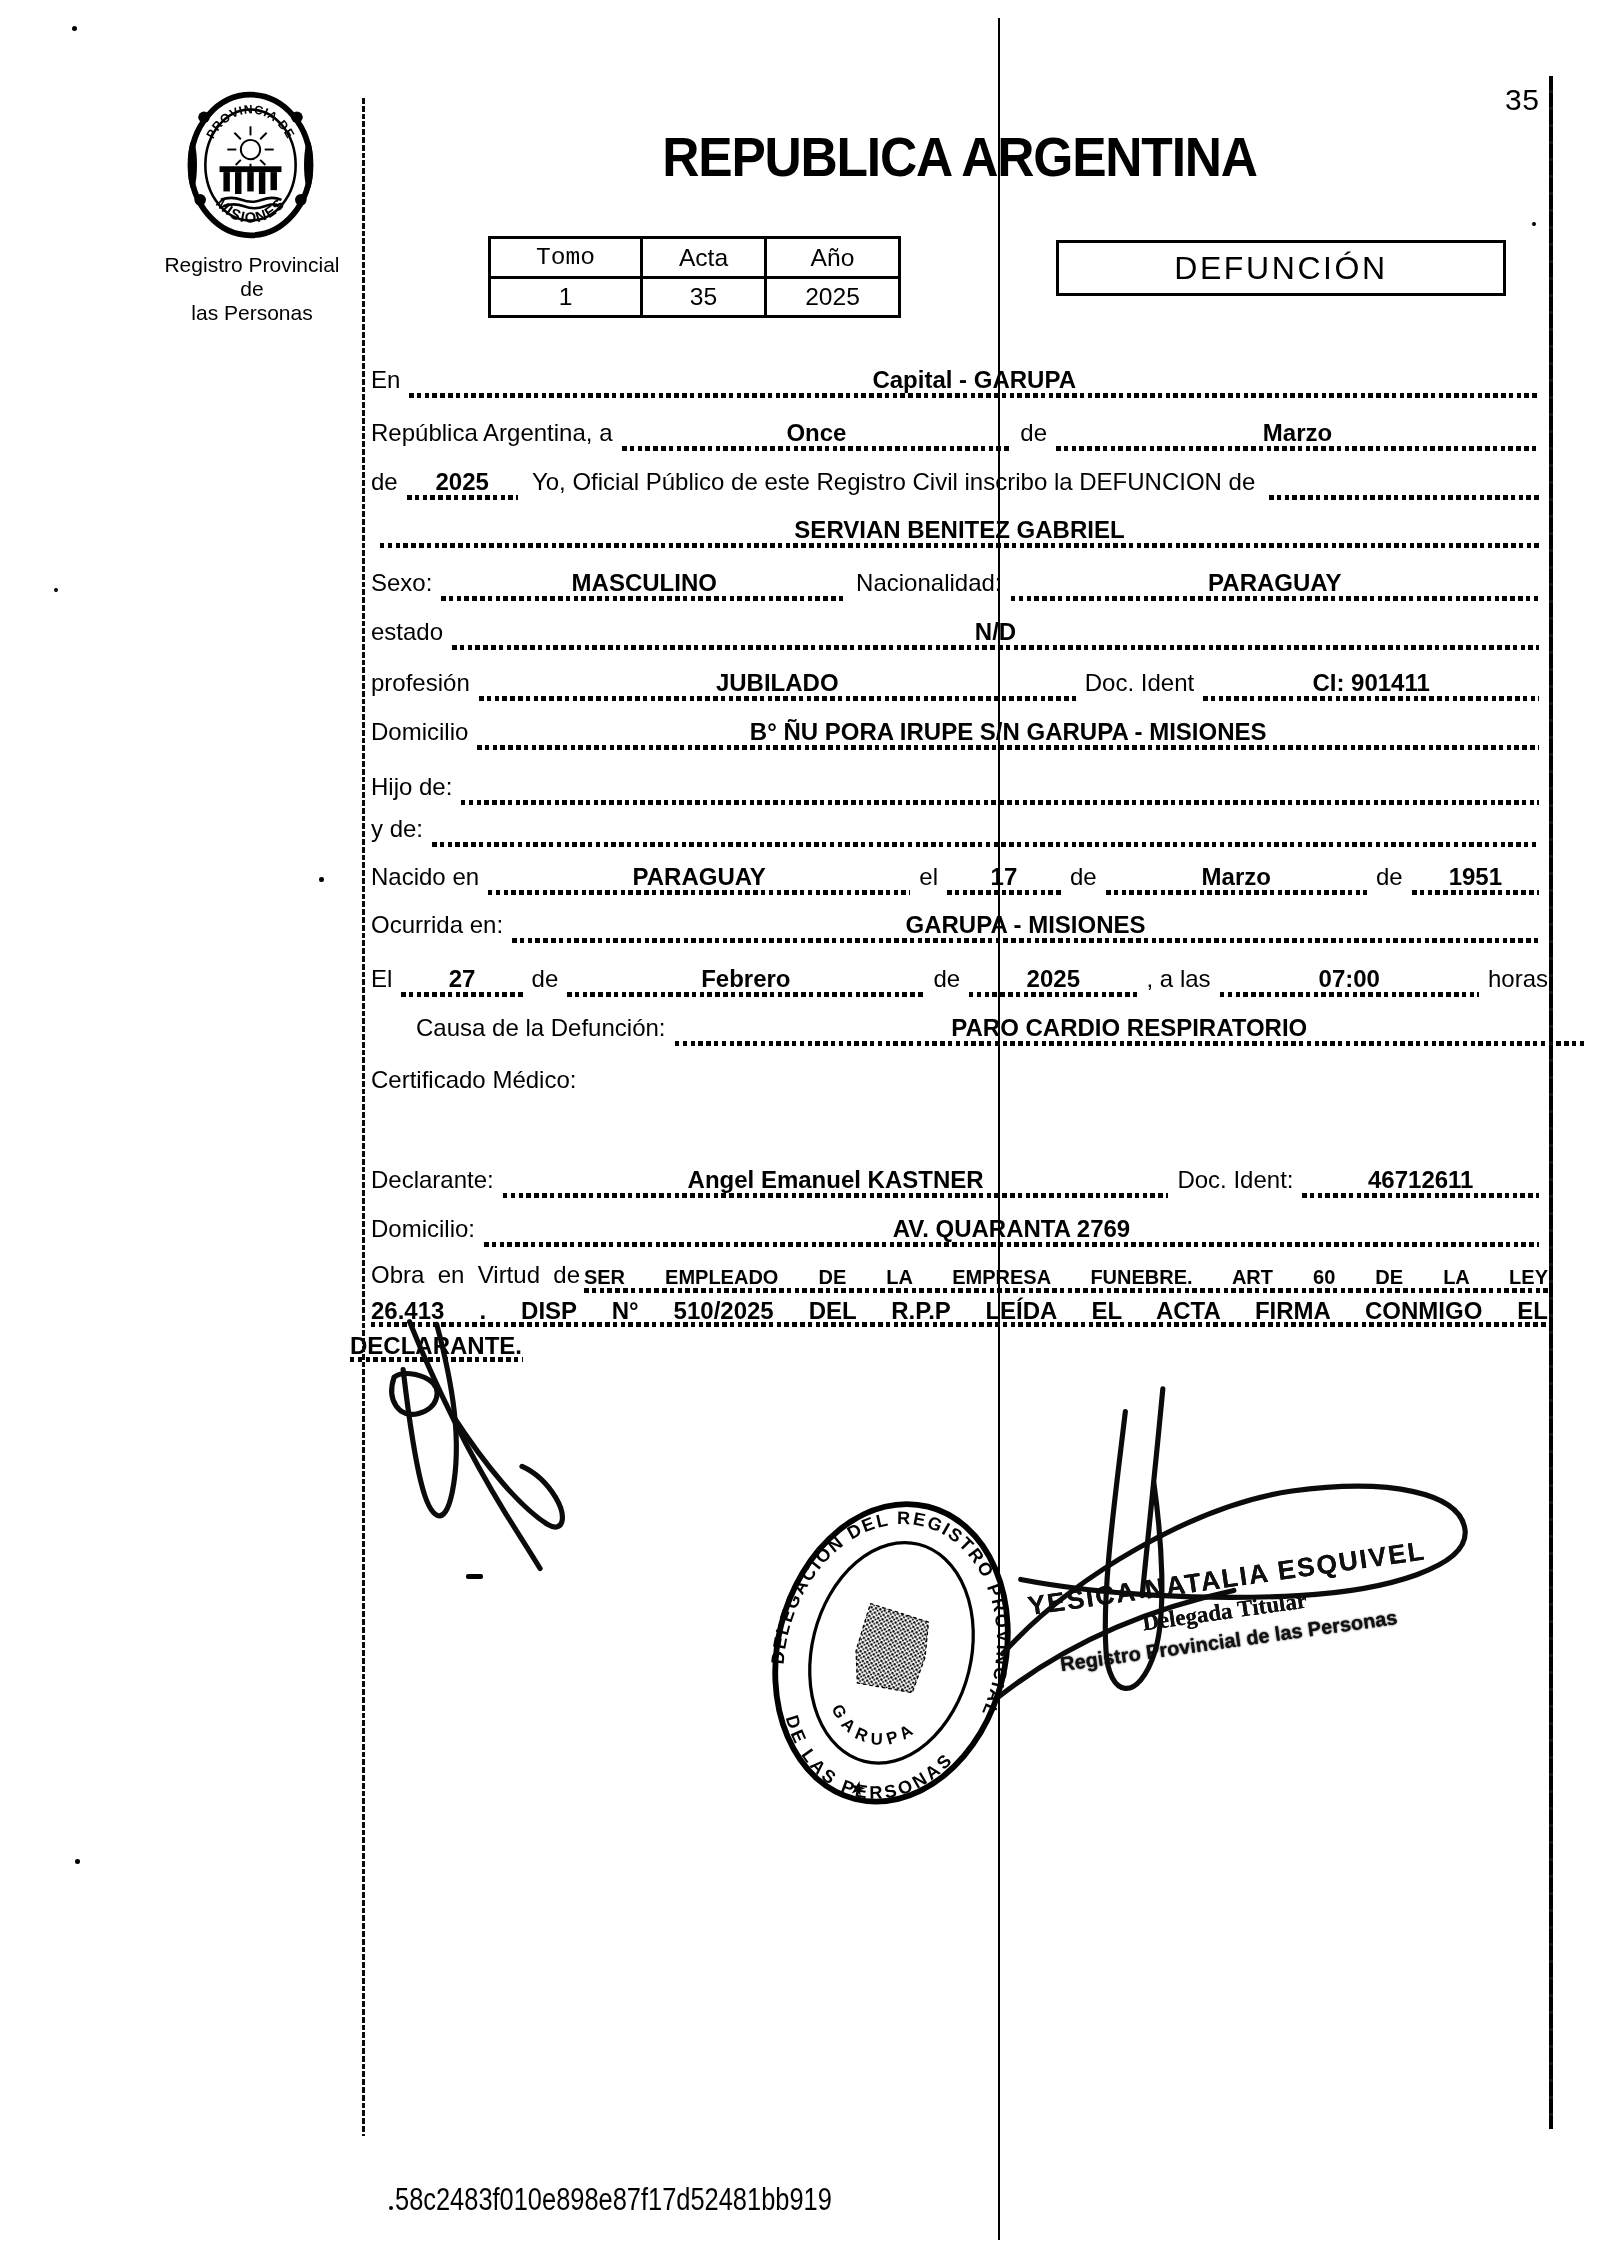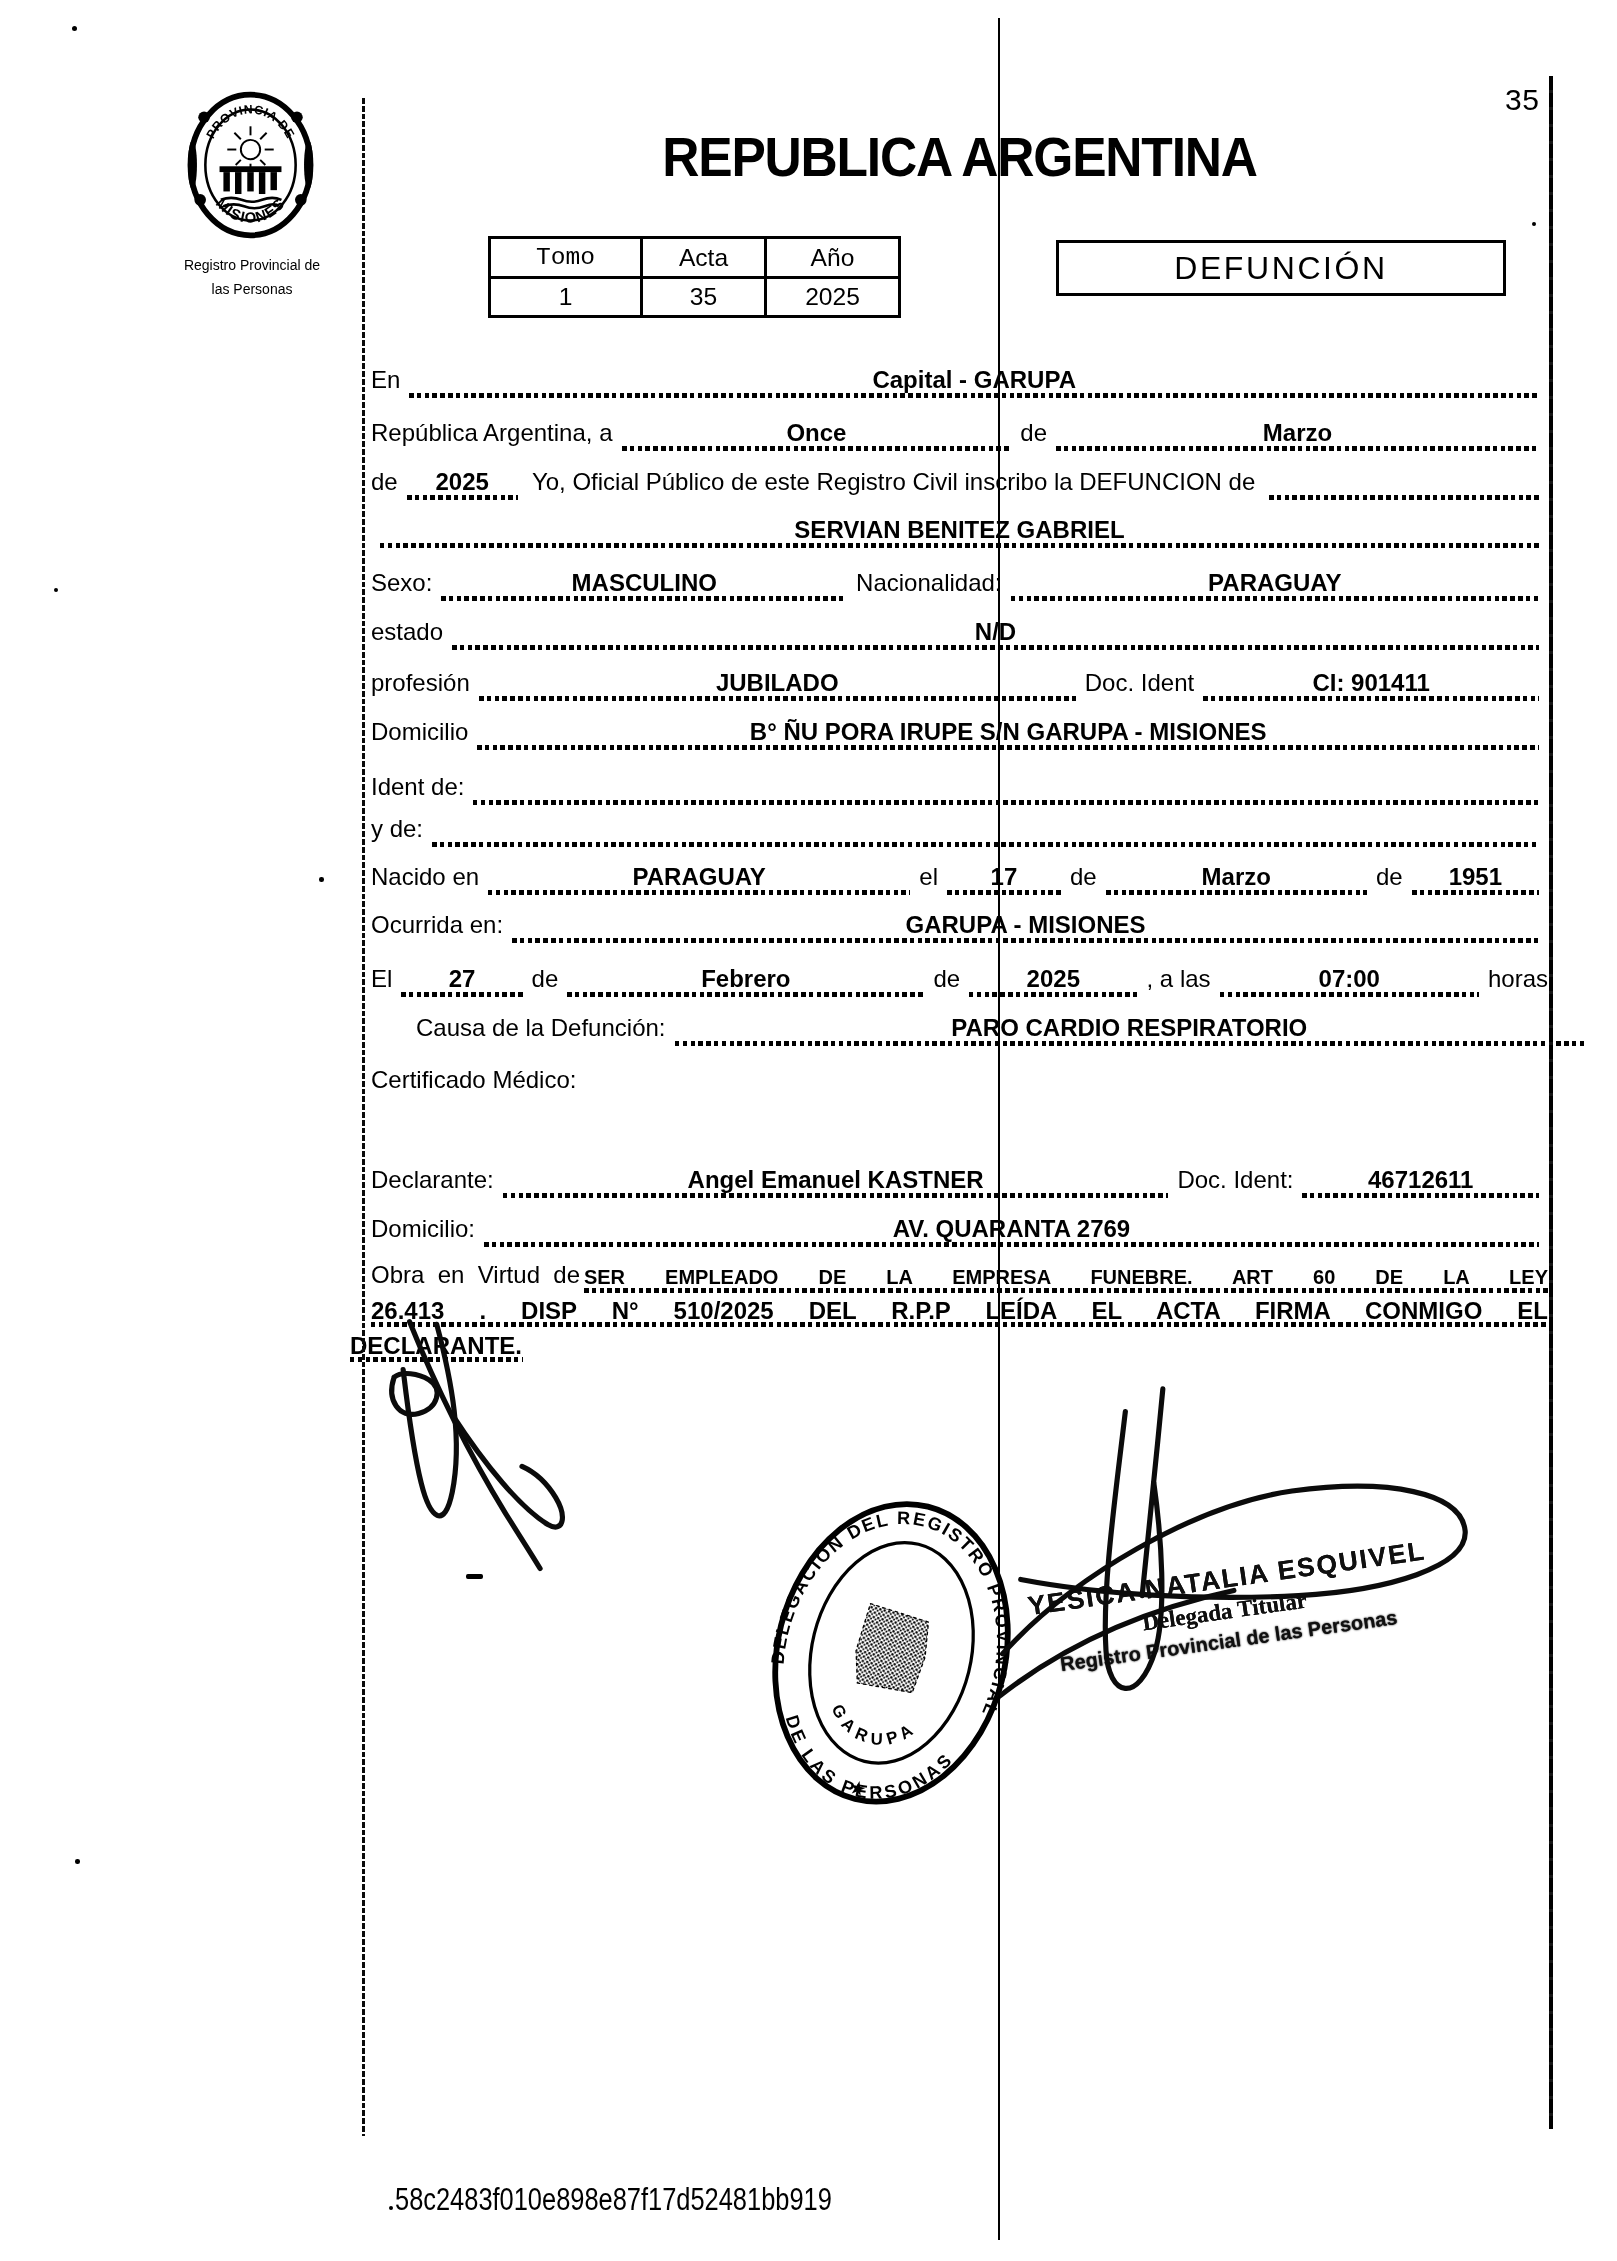--- a/index.html
+++ b/index.html
@@ -11,21 +11,21 @@
   .fold-line{position:absolute; left:998px; top:18px; width:1.9px; height:2222px; background:#000; z-index:6;}
   .border-right{position:absolute; left:1549px; top:76px; width:3.9px; height:2053px;
     background:repeating-linear-gradient(180deg,#000 0 14.2px,#151515 14.2px 17px); z-index:3;}
   .border-left{position:absolute; left:362px; top:98px; width:3.2px; height:2038px;
     background:repeating-linear-gradient(180deg,#0a0a0a 0 5.8px,transparent 5.8px 7.8px); z-index:3;}
   
   .page-number{position:absolute; left:1505px; top:83px; font-size:30px; letter-spacing:0.6px;}
   .title{position:absolute; left:371px; top:124px; width:1177px; text-align:center;
     font-size:56px; font-weight:bold; letter-spacing:-1.3px; transform:scaleX(.92); transform-origin:center; white-space:nowrap;}
   .org-name{position:absolute; left:155px; top:253px; width:194px; text-align:center;
-    font-size:14px; line-height:24px;}
+    font-size:21px; line-height:24px;}
   .coat{position:absolute; left:186px; top:90px; z-index:2;}
   
   .record-table{position:absolute; left:488px; top:236px; border-collapse:collapse; z-index:2;}
   .record-table th,.record-table td{border:3.2px solid #000; font-weight:normal; text-align:center; font-size:24.6px; padding:0;}
   .record-table th{height:37px;}
   .record-table td{height:36px;}
   .col-tomo{width:149px;font-family:Liberation Mono, monospace;} .col-acta{width:121px;} .col-anio{width:131px;}
   
   .def-box{position:absolute; left:1056px; top:240px; width:444px; height:50px; border:3.9px solid #000;
     display:flex; align-items:center; justify-content:center; font-size:32px; letter-spacing:2.6px; z-index:2;}
@@ -198,21 +198,21 @@
     <span class="lbl">Doc. Ident</span>
     <span class="fld" style="flex:495 1 0;">CI: 901411</span>
   </div>
 
   <div class="row" style="top:718px;">
     <span class="lbl">Domicilio</span>
     <span class="fld grow">B° ÑU PORA IRUPE S/N GARUPA - MISIONES</span>
   </div>
 
   <div class="row" style="top:773px;">
-    <span class="lbl">Ident de:</span>
+    <span class="lbl">Hijo de:</span>
     <span class="fld grow"></span>
   </div>
 
   <div class="row" style="top:815px;">
     <span class="lbl">y de:</span>
     <span class="fld grow"></span>
   </div>
 
   <div class="row" style="top:863px;">
     <span class="lbl">Nacido en</span>

